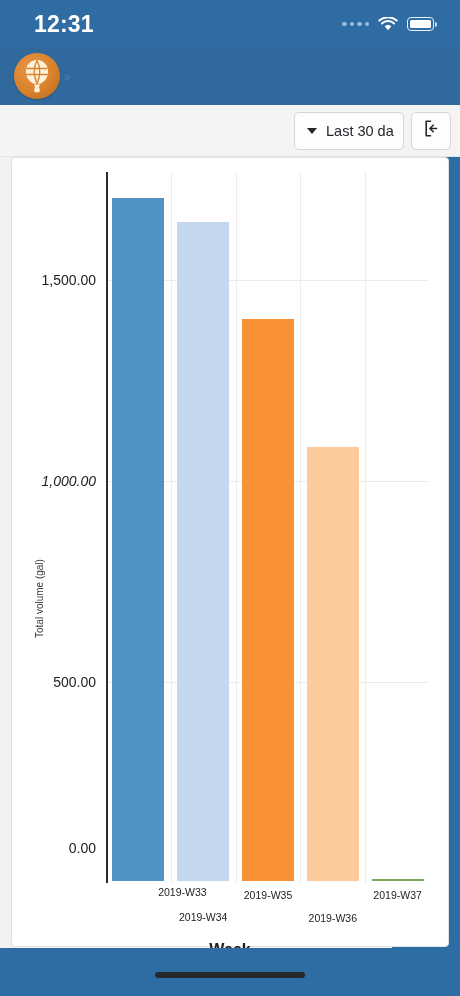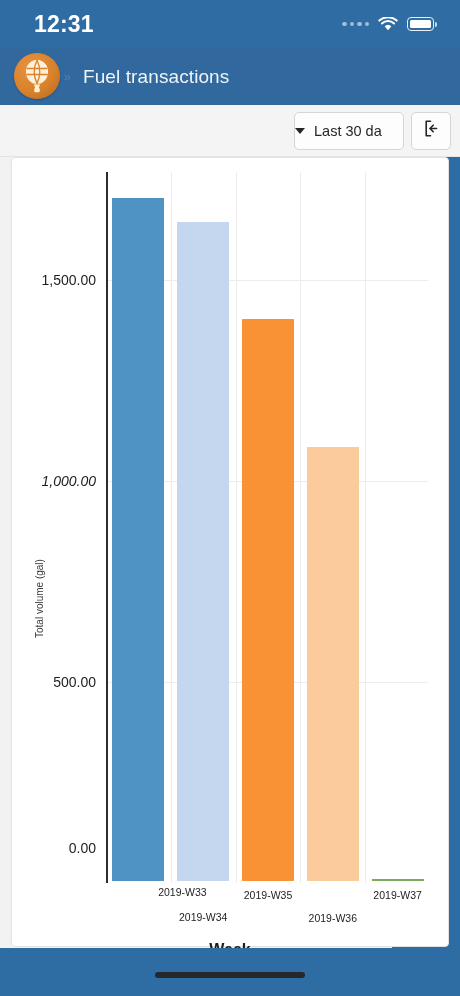--- a/index.html
+++ b/index.html
@@ -48,21 +48,21 @@
   
   .toolbar {
     position:absolute; top:105px; left:0; width:460px; height:52px;
     background:#f4f4f4; border-bottom:1px solid #e4e4e4;
     display:flex; align-items:center; justify-content:flex-end;
     padding-right:9px; gap:7px;
   }
   .range-btn {
     height:38px; width:110px; background:#fdfdfd;
     border:1px solid #d5d5d5; border-radius:5px;
-    display:flex; align-items:center; gap:9px; padding-left:0;
+    display:flex; align-items:center; gap:9px; padding-left:12px;
     font-size:14.5px; color:#23272b; overflow:hidden; white-space:nowrap;
   }
   .caret { width:0;height:0;border-left:5px solid transparent;border-right:5px solid transparent;border-top:6px solid #23272b; flex:0 0 auto;}
   .exit-btn {
     height:38px; width:40px; background:#fdfdfd;
     border:1px solid #d5d5d5; border-radius:5px;
     display:flex; align-items:center; justify-content:center;
   }
 
   
@@ -124,21 +124,20 @@
           <path d="M4.6 9.4 h20.8" stroke="#d9822b" stroke-width="1.5"></path>
           <path d="M4.2 15.6 h21.6" stroke="#d9822b" stroke-width="1.5"></path>
           <path d="M15 1.2 q-5.5 11 0 23.6" stroke="#d9822b" stroke-width="1.3" fill="none"></path>
           <path d="M15 1.2 q5.5 11 0 23.6" stroke="#d9822b" stroke-width="1.3" fill="none"></path>
           <path d="M12 25.4 L18 25.4 L16.8 29 L13.2 29 Z" fill="#fdf0d8"></path>
           <rect x="12.3" y="29" width="5.4" height="4.2" rx="1" fill="#fdf0d8"></rect>
         </svg>
       </div>
       <span class="logo-chev">»</span>
     </div>
-    <div class="app-title">Fuel transactions</div>
   </div>
 
   <div class="toolbar">
     <div class="range-btn">
       <span class="caret"></span>
       <span>Last 30 da</span>
     </div>
     <div class="exit-btn">
       <span>
         <svg width="19" height="19" viewBox="0 0 19 19">

